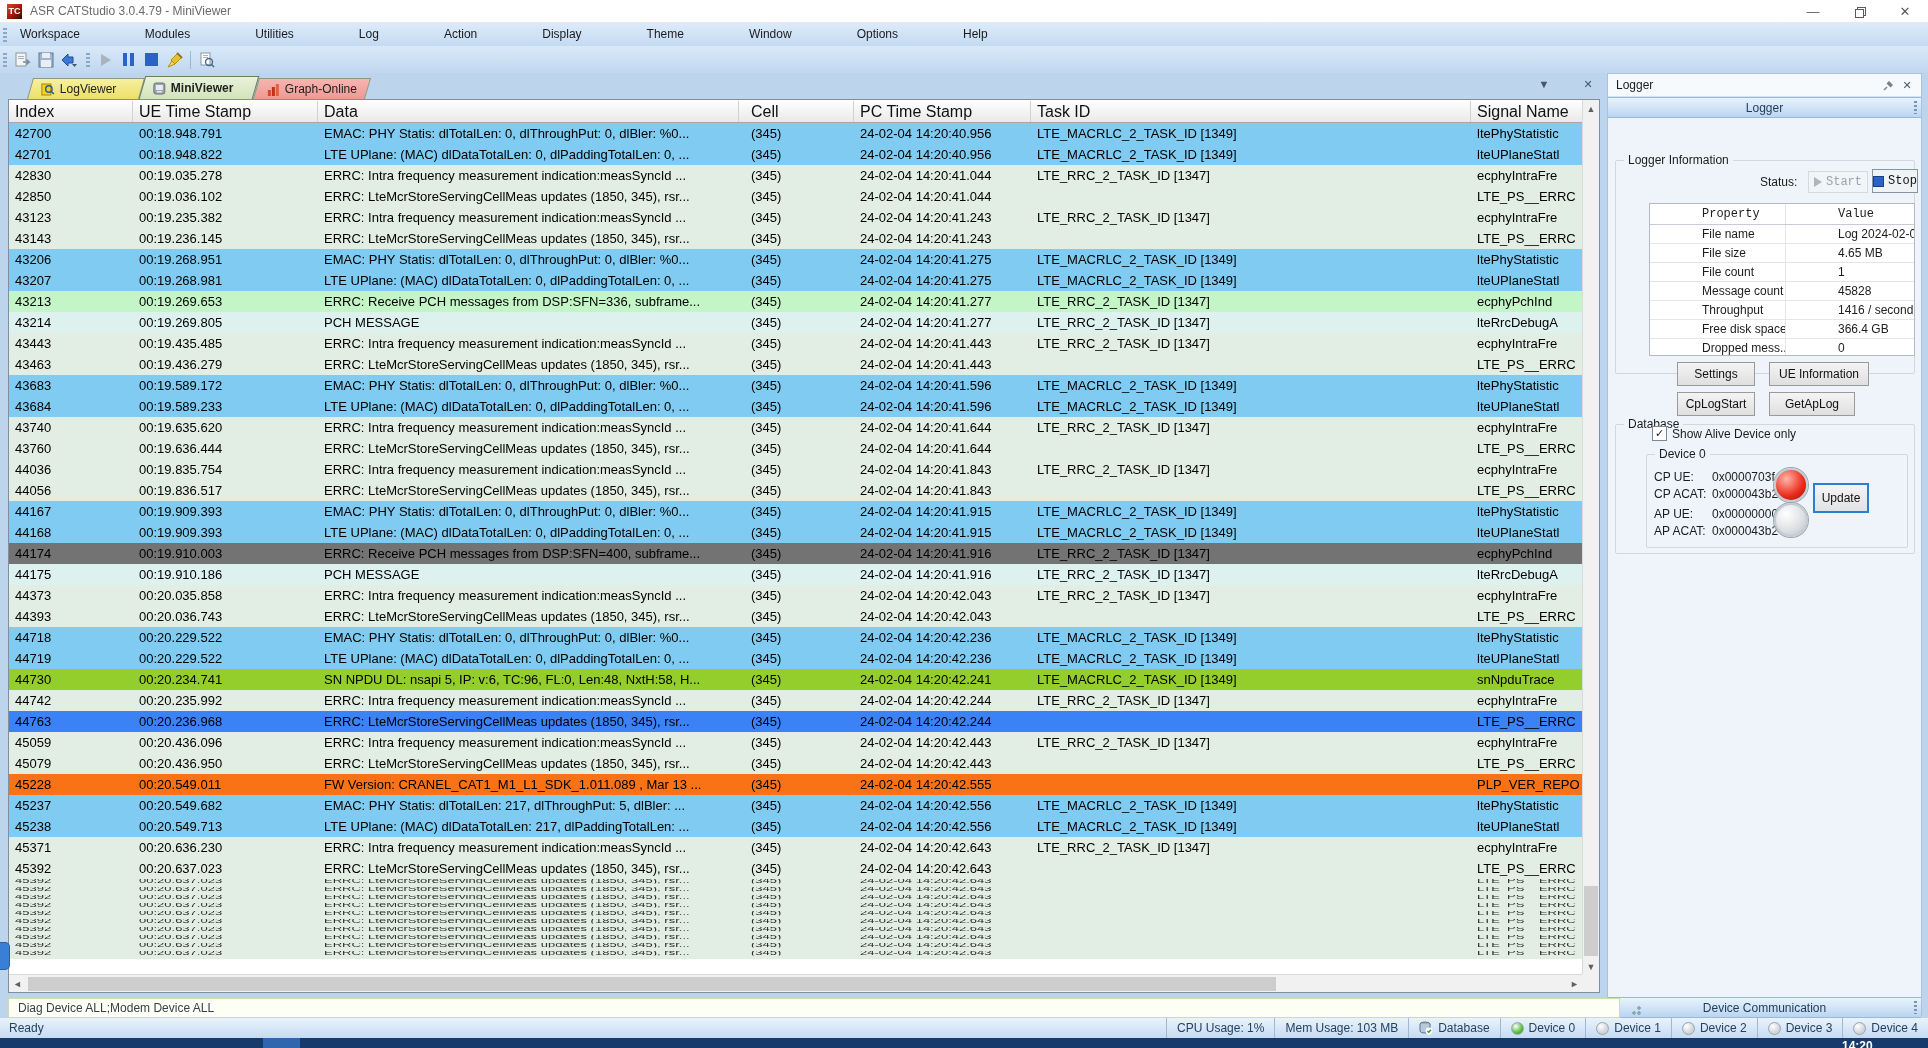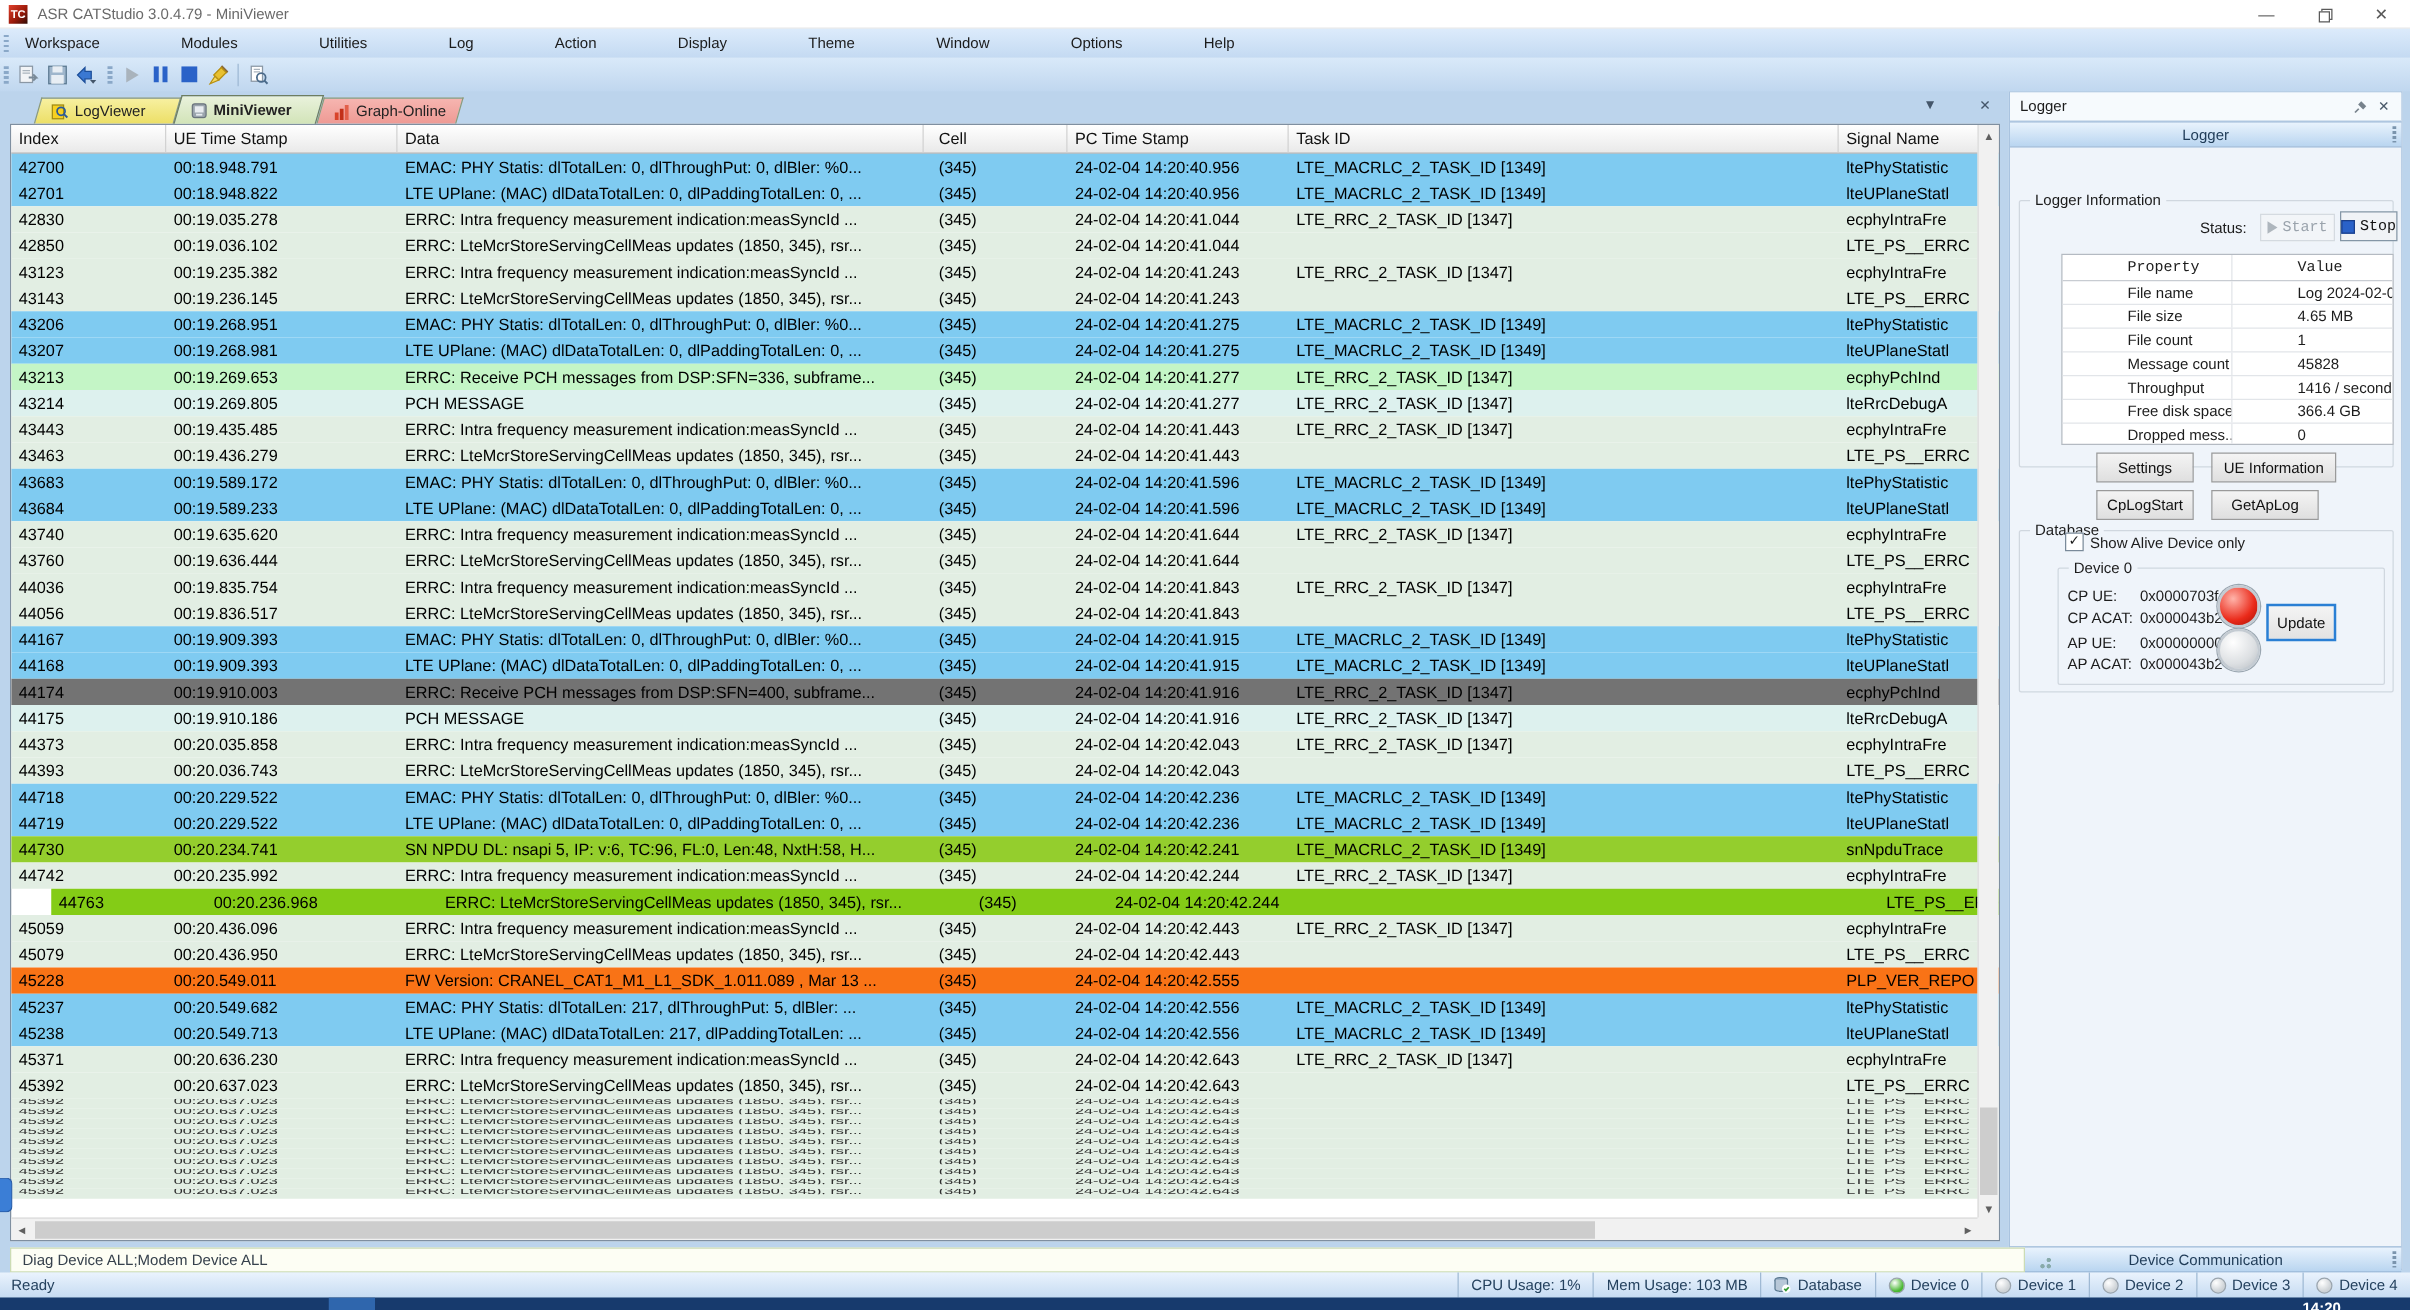--- a/index.html
+++ b/index.html
@@ -26,21 +26,21 @@
   .tabstrip{position:absolute;left:0;top:73px;width:1604px;height:26px;}
   .tab{position:absolute;bottom:0;height:21px;transform:skewX(-16deg);border:1px solid #8c9a78;border-bottom:none;display:flex;align-items:center;box-sizing:border-box;}
   .tab>.unskew{transform:skewX(16deg);display:flex;align-items:center;gap:5px;font-size:12px;color:#222;white-space:nowrap;padding:0 10px;}
   .tab-logviewer{left:30px;width:112px;background:linear-gradient(#f7f0a0,#ecdf66);}
   .tab-miniviewer{left:142px;width:114px;height:23px;background:linear-gradient(#e9f2dc,#d2e4b8);border-color:#6d7d60;z-index:2;}
   .tab-miniviewer .unskew{font-weight:bold;}
   .tab-graph{left:256px;width:112px;background:linear-gradient(#f6b5b0,#ee9a94);}
   .tab-aux{position:absolute;top:5px;font-size:11px;color:#44566a;width:16px;text-align:center;}
   
   .table-panel{position:absolute;left:8px;top:99px;width:1592px;height:894px;background:#ffffff;border:1px solid #7f8fa0;box-sizing:border-box;overflow:hidden;}
-  .thead{display:flex;height:22px;background:linear-gradient(#ffffff,#e9e9e9);border-bottom:1px solid #a8a8a8;font-size:13px;color:#111;}
+  .thead{display:flex;height:22px;background:linear-gradient(#ffffff,#e9e9e9);border-bottom:1px solid #a8a8a8;font-size:16px;color:#111;align-items:center;}
   .thead span{border-right:1px solid #d2d2d2;line-height:21px;}
   .row{display:flex;height:21px;line-height:21px;font-size:13px;color:#000;}
   .row span,.thead span{flex:none;padding-left:6px;white-space:nowrap;overflow:hidden;box-sizing:border-box;}
   .c0{width:124px;}.c1{width:185px;}.c2{width:421px;}.c3{width:115px;padding-left:12px!important;}.c4{width:177px;}.c5{width:440px;}.c6{flex:1 1 auto!important;}
   .row.squish{height:8px;line-height:8px;overflow:hidden;}
   .row.squish span{transform:scaleY(0.55);transform-origin:top left;color:#2e2e2e;}
   .vscroll{position:absolute;right:0;top:0;width:17px;height:875px;background:#f1f1f1;border-left:1px solid #dadada;box-sizing:border-box;}
   .vscroll .arr{height:17px;display:flex;align-items:center;justify-content:center;font-size:9px;color:#606060;}
   .vscroll .arr.bottom{position:absolute;bottom:0;left:0;right:0;}
   .vthumb{position:absolute;left:1px;right:1px;bottom:19px;height:70px;background:#cdcdcd;}
@@ -488,21 +488,21 @@
         </div>
         <div class="row" style="background: rgb(226, 238, 227);">
           <span class="c0">44742</span>
           <span class="c1">00:20.235.992</span>
           <span class="c2">ERRC: Intra frequency measurement indication:measSyncId ...</span>
           <span class="c3">(345)</span>
           <span class="c4">24-02-04 14:20:42.244</span>
           <span class="c5">LTE_RRC_2_TASK_ID [1347]</span>
           <span class="c6">ecphyIntraFre</span>
         </div>
-        <div class="row" style="background: #84cc16; margin-left: 32px;">
+        <div class="row" style="background: #3b82f6;">
           <span class="c0">44763</span>
           <span class="c1">00:20.236.968</span>
           <span class="c2">ERRC: LteMcrStoreServingCellMeas updates (1850, 345), rsr...</span>
           <span class="c3">(345)</span>
           <span class="c4">24-02-04 14:20:42.244</span>
           <span class="c5"></span>
           <span class="c6">LTE_PS__ERRC</span>
         </div>
         <div class="row" style="background: rgb(226, 238, 227);">
           <span class="c0">45059</span>

